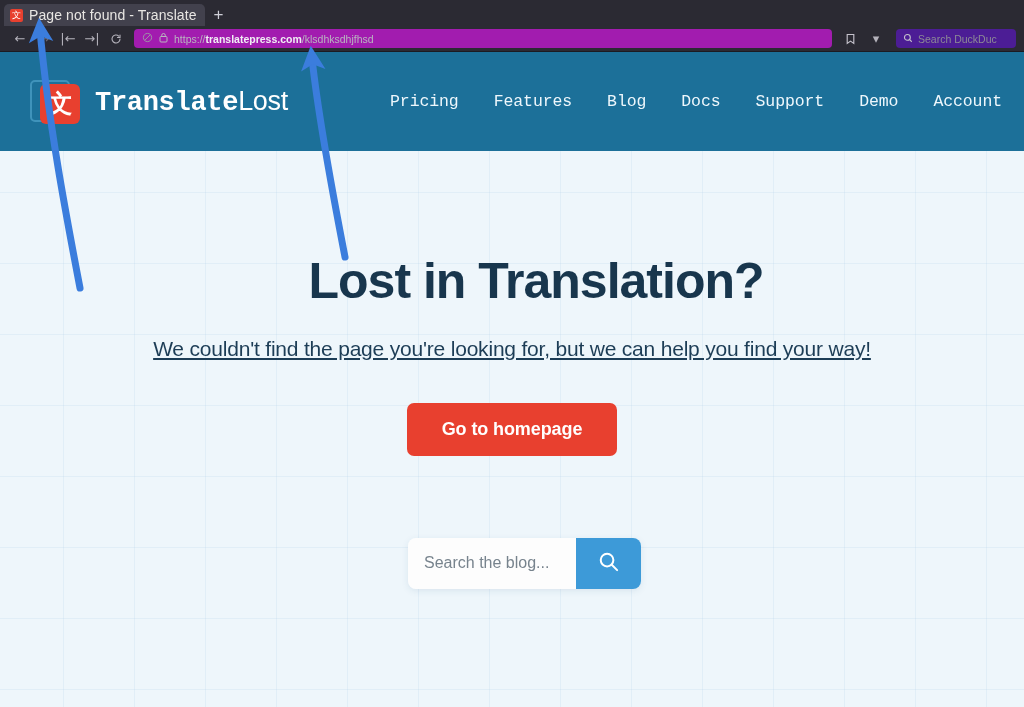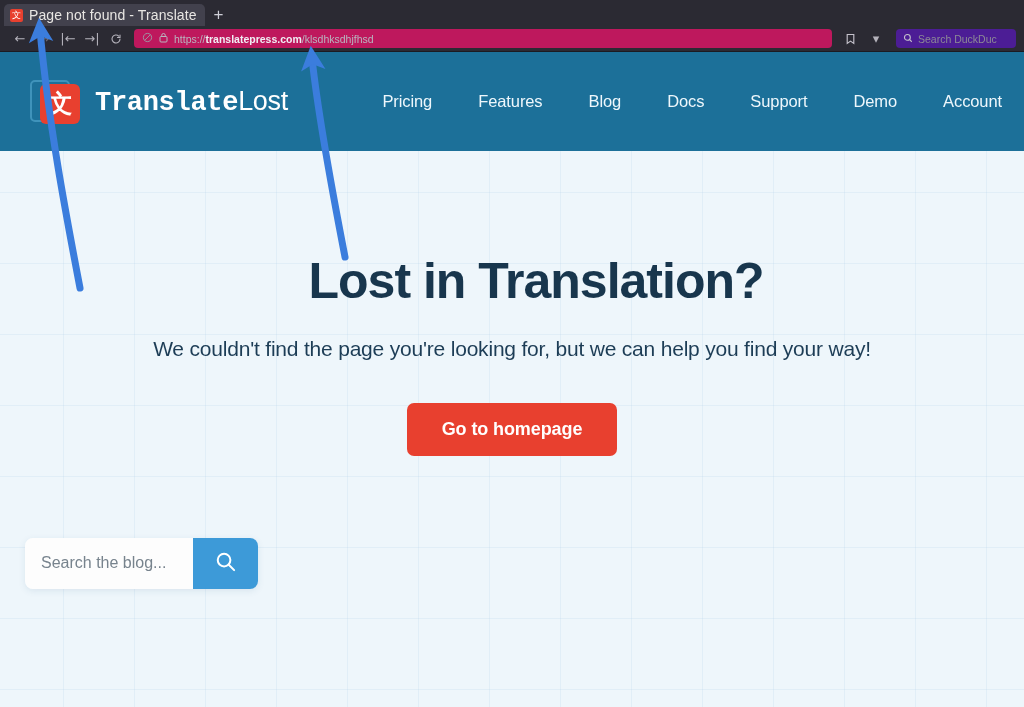--- a/index.html
+++ b/index.html
@@ -40,21 +40,21 @@
     gap:0; padding:0 8px; flex:0 0 26px; border-bottom:1px solid #1c1b22;
   }
   .navbtn {
     width:24px; height:20px; display:flex; align-items:center; justify-content:center;
     color:#b4b2bb; font-size:13px; line-height:1; flex:0 0 auto;
     font-family:"DejaVu Sans", sans-serif;
   }
   .navbtn.dim { color:#6f6d77; }
 
   .urlbar {
-    flex:1 1 auto; height:19px; background:#be185d; border-radius:4px;
+    flex:1 1 auto; height:19px; background:#a21caf; border-radius:4px;
     display:flex; align-items:center; gap:6px; padding:0 8px; margin:0 6px;
     min-width:0;
   }
   .url-ico { color:#9d9aa5; font-size:10px; line-height:1; font-family:"DejaVu Sans", sans-serif; }
   .url-text {
     color:#b9b6c0; font-size:10.5px; white-space:nowrap; overflow:hidden;
     flex:1 1 auto; min-width:0;
   }
   .url-text b { color:#f0eef4; font-weight:700; }
 
@@ -92,46 +92,47 @@
     position:absolute; left:10px; top:6px; width:40px; height:40px;
     background:#e8402f; border-radius:6px; color:#fff;
     display:flex; align-items:center; justify-content:center;
     font-family:"DejaVu Sans", sans-serif; font-size:25px; line-height:1;
     font-weight:700;
   }
   .brand-name { font-size:27px; color:#ffffff; letter-spacing:-.3px; white-space:nowrap; }
   .brand-name .b1 { font-weight:700;font-family:Liberation Mono, monospace; }
   .brand-name .b2 { font-weight:400; }
 
-  .site-nav { margin-left:auto; display:flex; align-items:flex-end; gap:46px; }
+  .site-nav { margin-left:auto; display:flex; align-items:flex-end; gap:35px;font-family:Liberation Mono, monospace; }
   .site-nav a {
     color:#eef7fc; font-size:16.5px; text-decoration:none; white-space:nowrap;
     letter-spacing:-.1px;
   }
 
   
   .hero { position:relative; z-index:1; text-align:center; padding-top:104px; }
   .hero h1 {
     font-size:50px; font-weight:700; color:#18364d; letter-spacing:-1px;
     line-height:1.05;
     margin-left:48px;
   }
   .hero .sub {
     margin-top:29px; font-size:21px; color:#1d3d56; font-weight:400;
     letter-spacing:-.2px;
+    text-decoration:underline;
   }
   .cta {
     display:inline-block; margin-top:42px; background:#e8402f; color:#fff;
     font-size:18px; font-weight:700; border:none; border-radius:7px;
     padding:16px 35px; cursor:pointer; letter-spacing:-.1px;
   }
   .orsearch { margin-top:39px; font-size:16px; color:#23485f; letter-spacing:-.2px; }
 
   .searchwrap {
-    margin-top:82px; display:flex; padding-left:25px;
+    margin-top:82px; display:flex; justify-content:center;padding-left:25px;
   }
   .searchbox {
     display:flex; align-items:stretch; height:51px; border-radius:8px;
     overflow:hidden; box-shadow:0 2px 7px rgba(40,90,130,.10);
   }
   .searchbox input {
     width:168px; border:none; outline:none; background:#fdfdfd;
     font-family:"Liberation Sans", sans-serif; font-size:16px; color:#5d6b76;
     padding:0 16px;
   }

